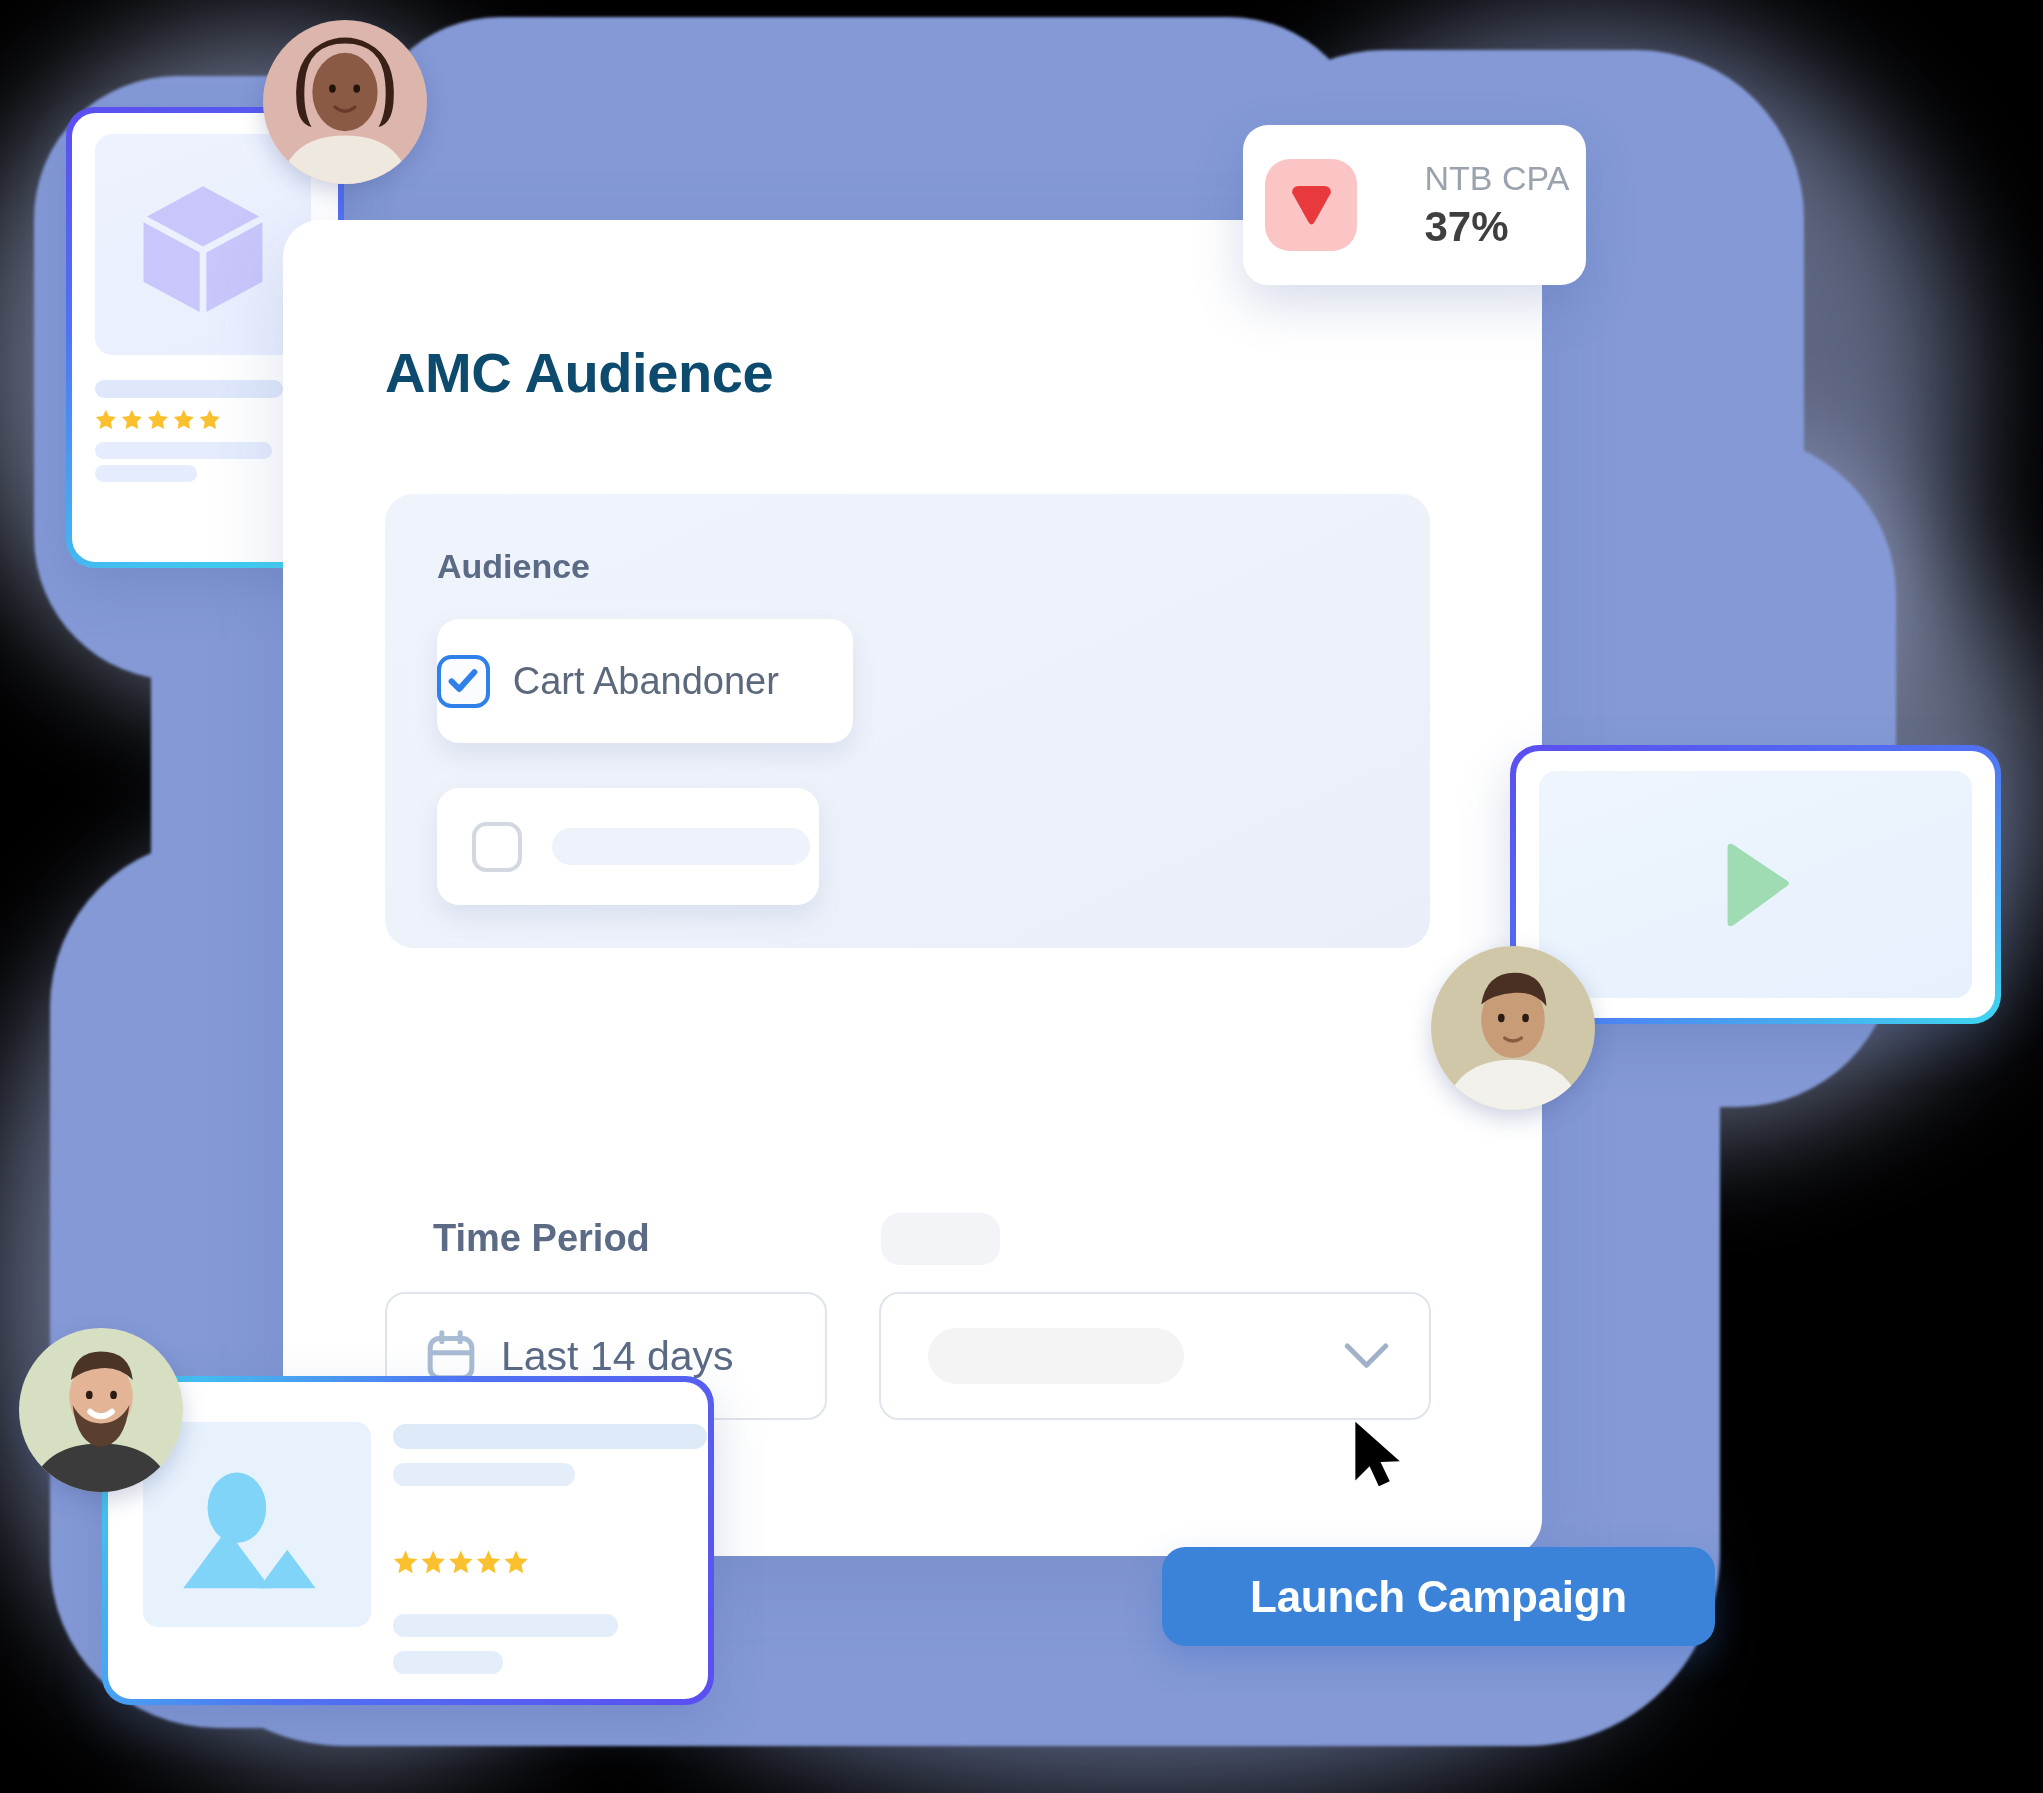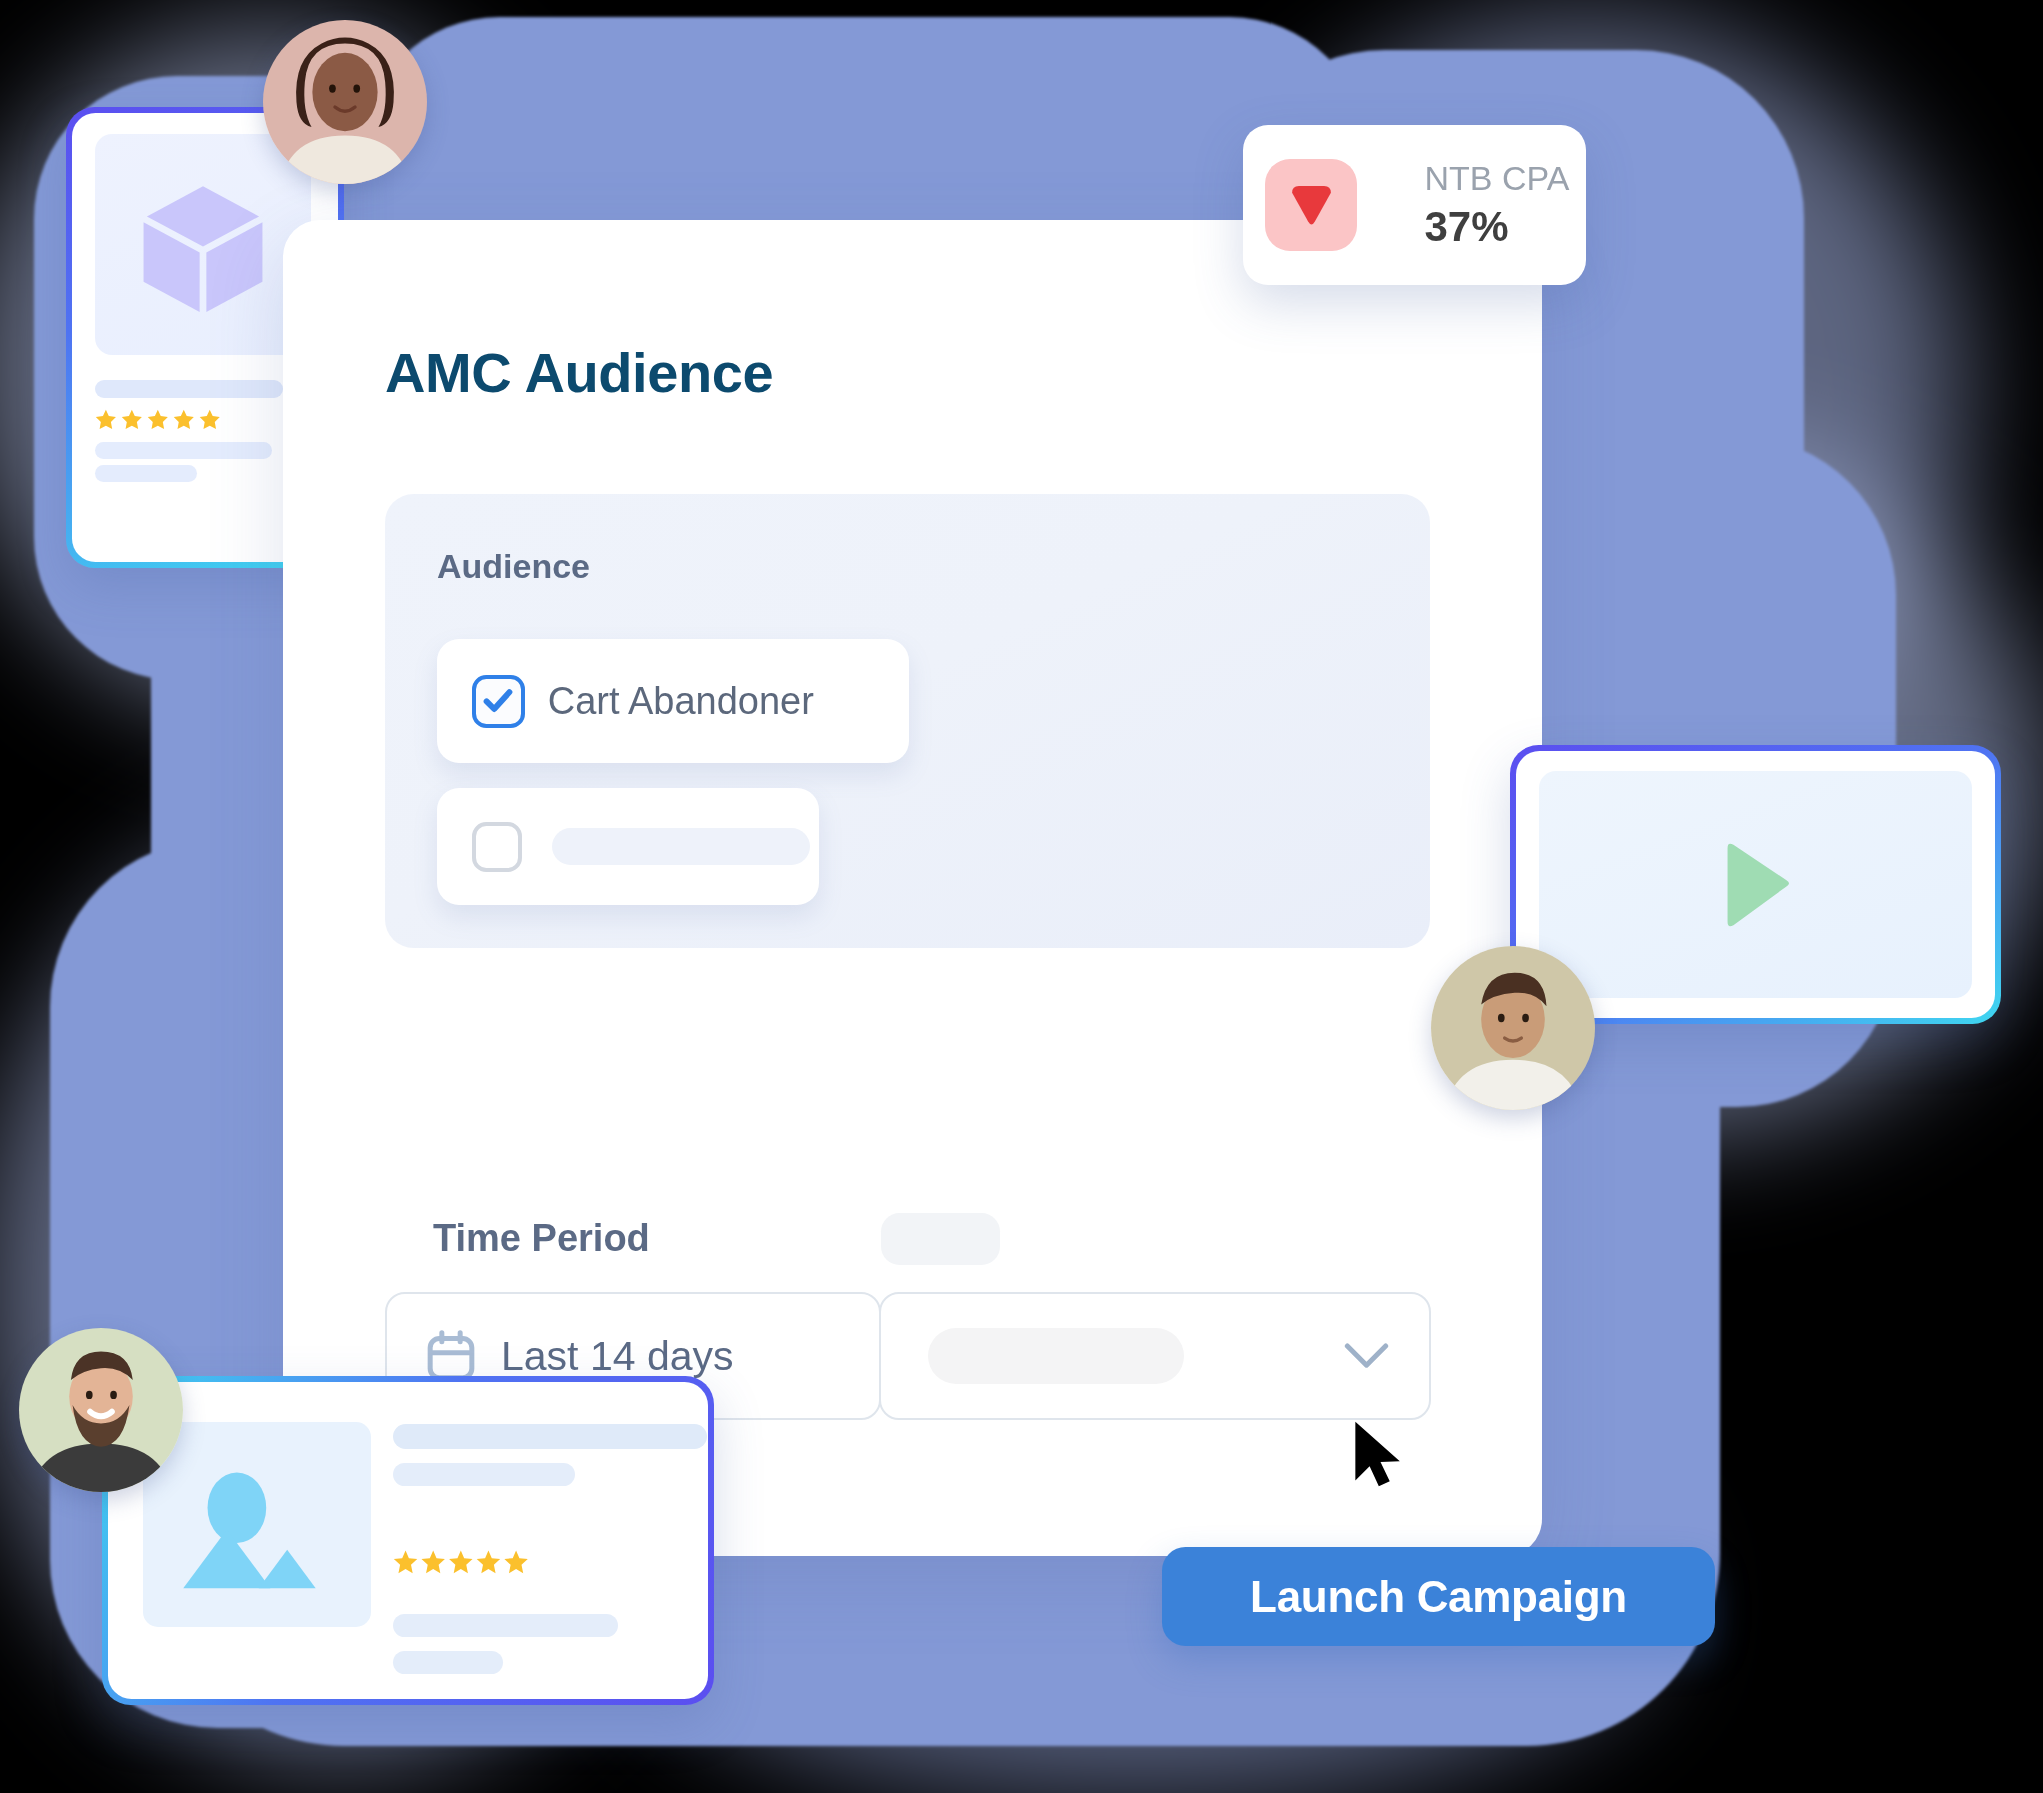--- a/index.html
+++ b/index.html
@@ -132,21 +132,21 @@
 
   .chip {
     position: absolute;
     background: #ffffff;
     border-radius: 22px;
     box-shadow: 0 11.7px 25px rgba(105,125,180,0.15);
     display: flex;
     align-items: center;
     box-sizing: border-box;
   }
-  .chip-a { left: 52px;  top: 145px; width: 472px; height: 124px; padding-left: 35px; }
+  .chip-a { left: 52px;  top: 125px; width: 416px; height: 124px; }
   .chip-b { left: 559px; top: 143px; width: 430px; height: 124px; padding-left: 34px; }
   .chip-c { left: 52px;  top: 294px; width: 382px; height: 117px; padding-left: 35px; }
 
   .cbox {
     width: 53px; height: 53px;
     border: 4.2px solid #2f80e8;
     border-radius: 14.3px;
     background: #fbfcfe;
     box-sizing: border-box;
     position: relative;
@@ -196,21 +196,21 @@
   }
   .field {
     position: absolute;
     border: 2.5px solid #dfe5ec;
     border-radius: 20px;
     background: #ffffff;
     box-sizing: border-box;
     display: flex;
     align-items: center;
   }
-  .field-date  { left: 102px; top: 1072px; width: 496px; height: 128px; padding-left: 39px; }
+  .field-date  { left: 102px; top: 1072px; width: 442px; height: 128px; padding-left: 39px; }
   .field-select{ left: 596px; top: 1072px; width: 552px; height: 128px; }
   .date-text {
     margin-left: 25px;
     font-size: 41px;
     color: #5b6a85;
     white-space: nowrap;
   }
   .select-ghost {
     margin-left: 47px;
     width: 256px;

